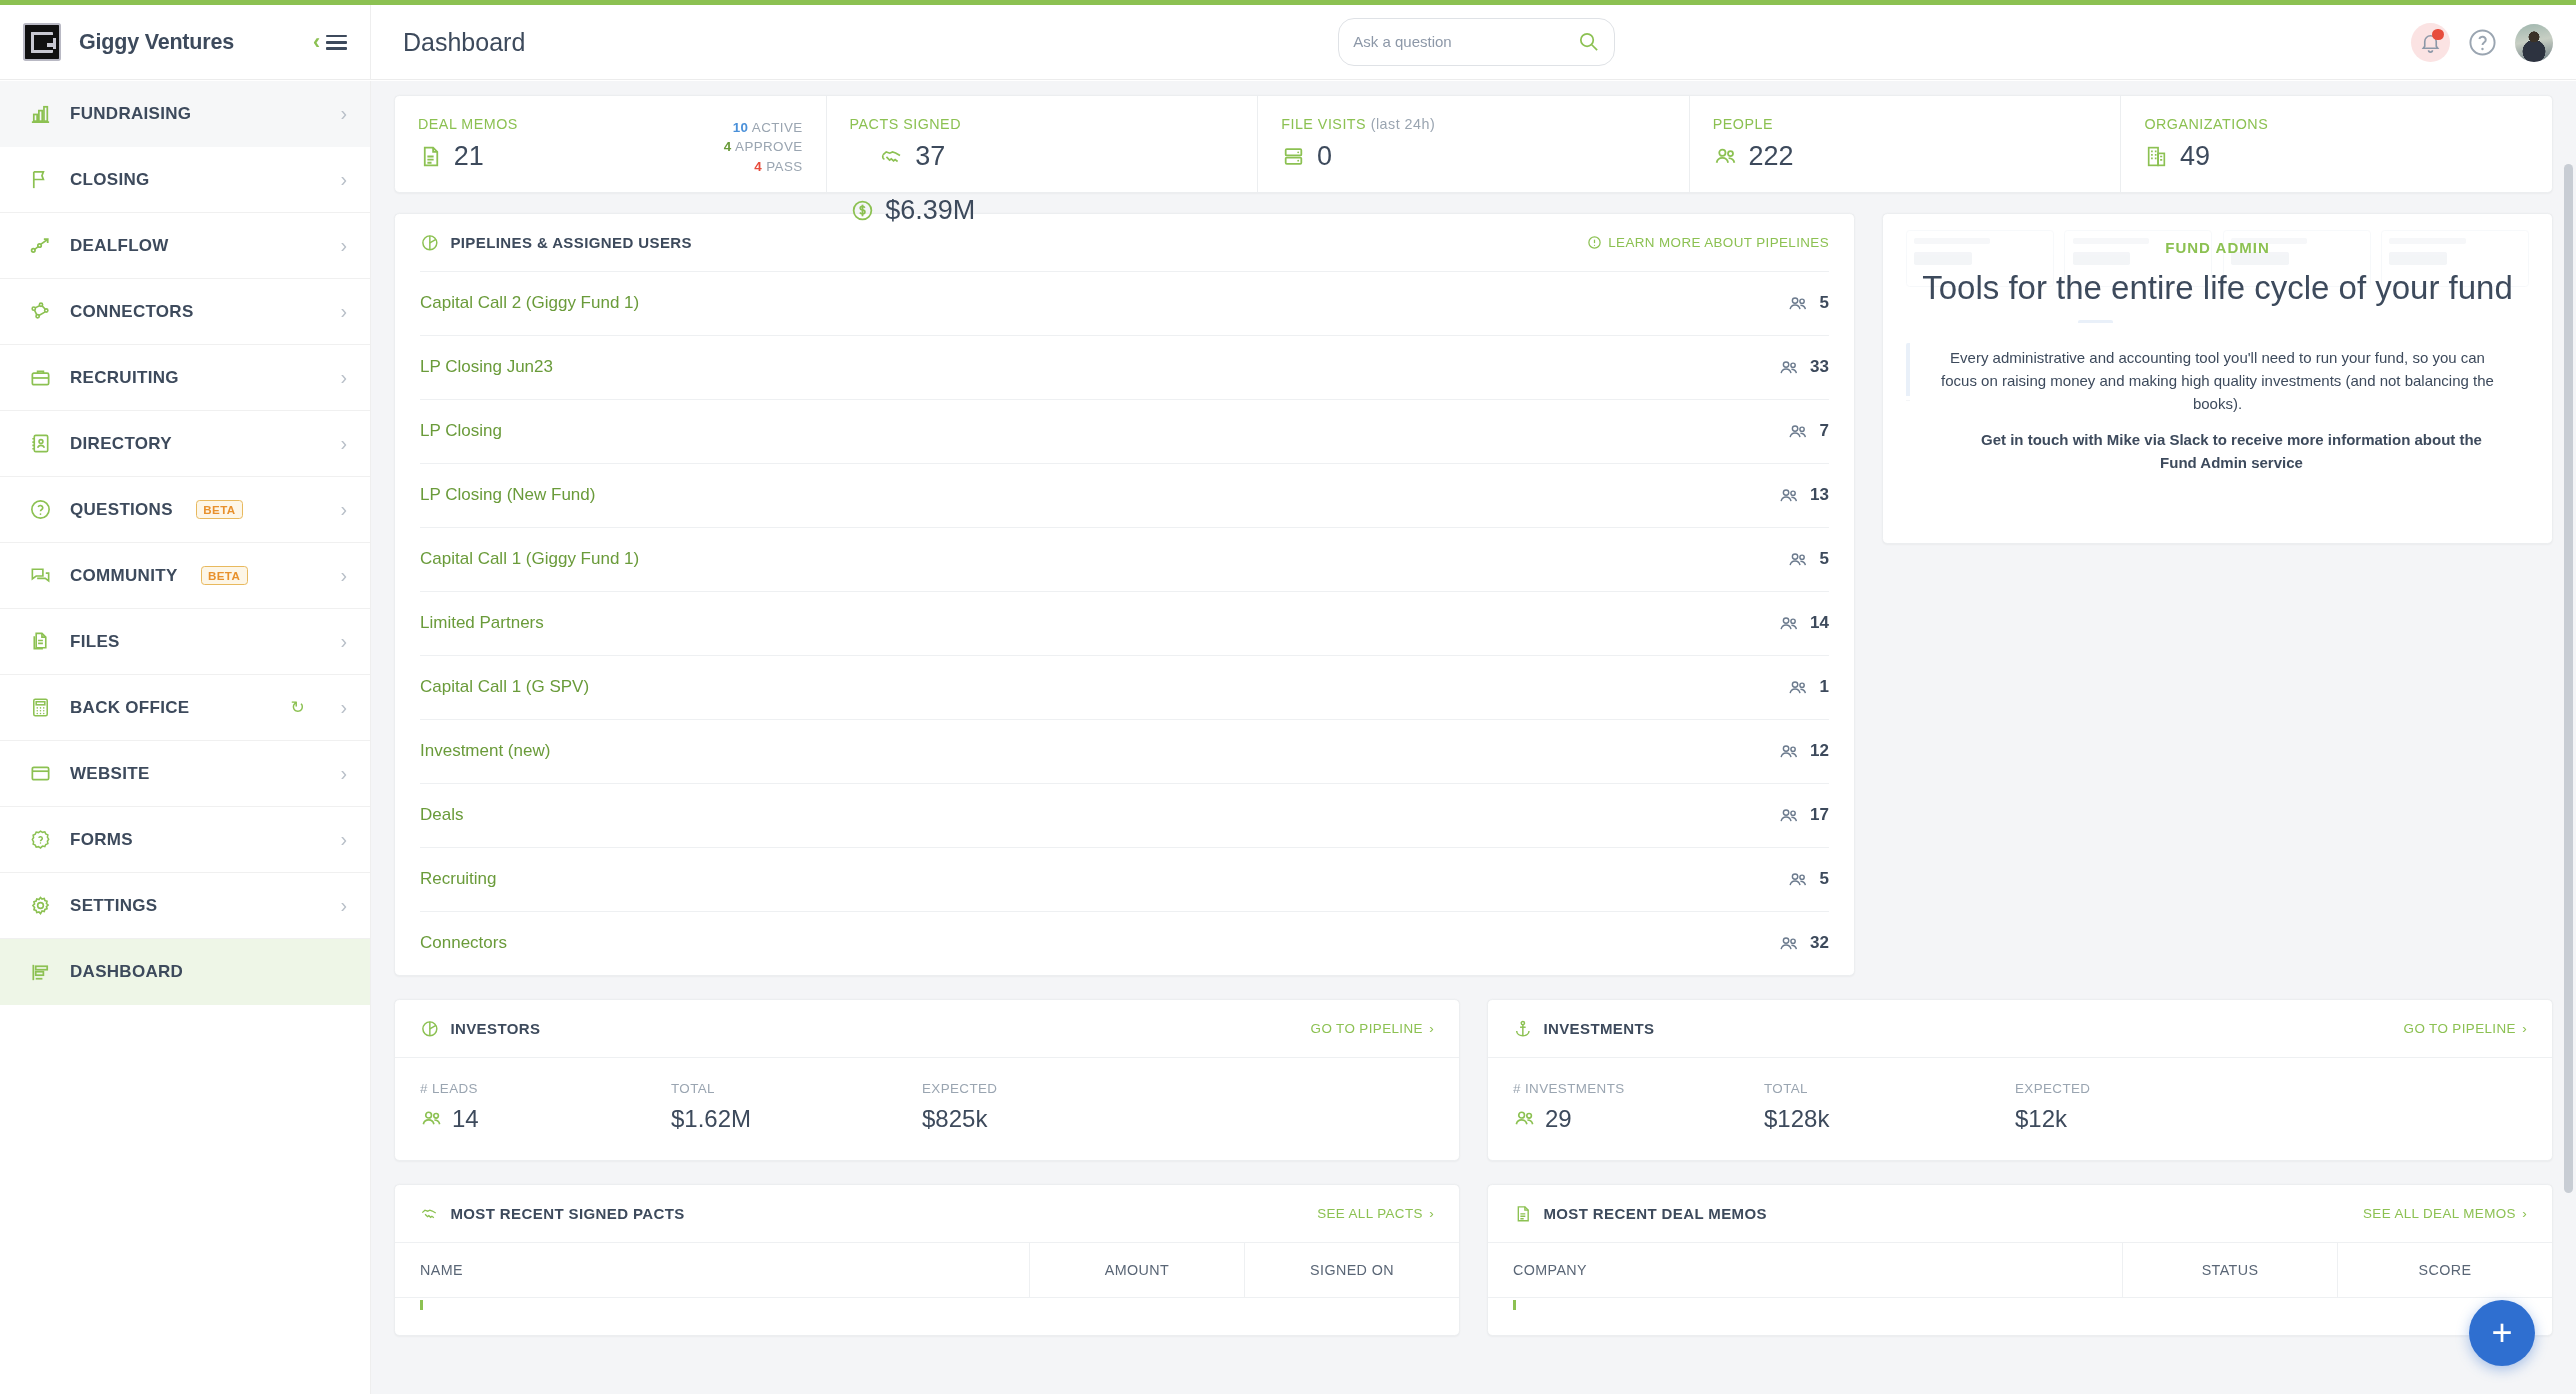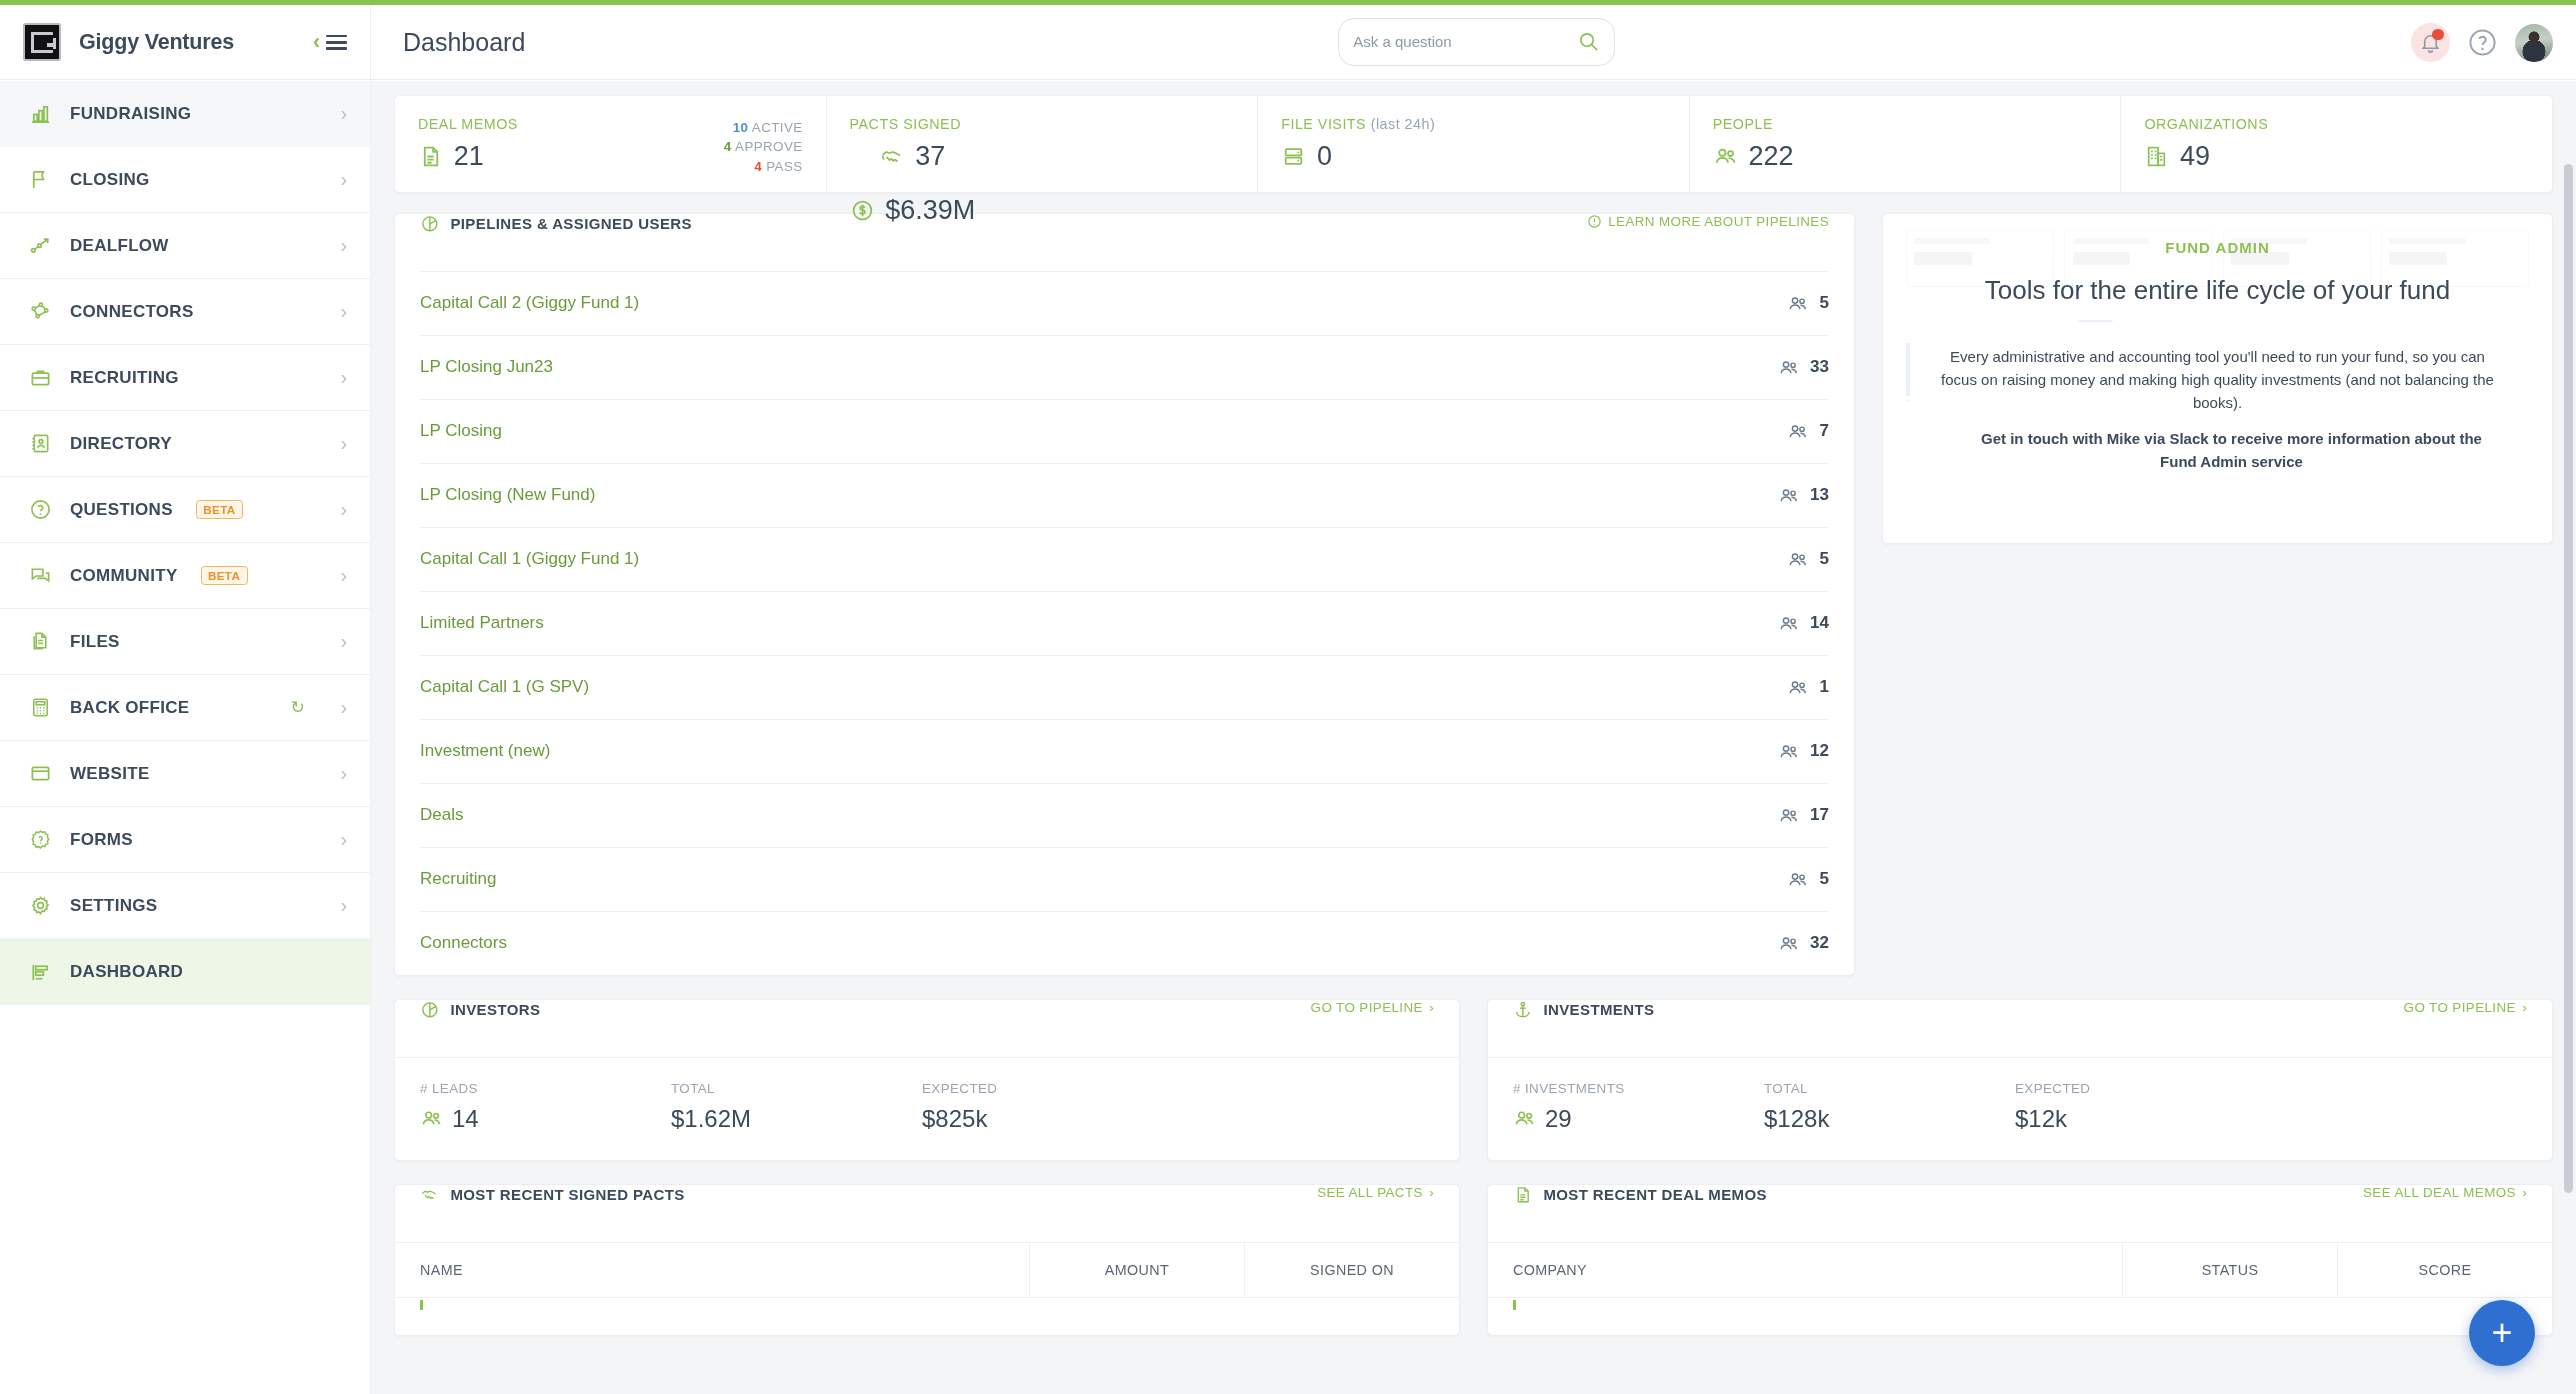--- a/index.html
+++ b/index.html
@@ -151,21 +151,21 @@
   .stat-pair { display: flex; align-items: center; gap: 23px; flex-direction: column; }
 
   
   .content { display: flex; gap: 27px; margin: 19.7px 23px 0 23px; align-items: flex-start; }
 
   .card {
     background: #fff; border-radius: 5.4px; border: 0.9px solid #eceef0;
     box-shadow: 0 0.9px 1.8px rgba(0,0,0,.04);
   }
   .card-head {
-    height: 57px; display: flex; align-items: flex-start; padding: 0 25px;
+    height: 57px; display: flex; align-items: center; padding: 0 25px;
     justify-content: space-between;
   }
   .card-title { display: flex; align-items: center; gap: 10.7px;
     font-size: 15px; font-weight: bold; color: #3d4a5c; letter-spacing: 0.4px; }
   .card-title .t-ico { width: 19.7px; height: 19.7px; flex: none; }
   .card-link { font-size: 13.4px; color: #8cc152; letter-spacing: 0.4px; display: flex; align-items: center; gap: 6.3px; cursor: pointer; font-weight: normal;}
 
   .pipelines { flex: 1; }
   .pl-row {
     height: 64px; display: flex; align-items: center; justify-content: space-between;
@@ -180,21 +180,21 @@
   .promo-bg { position: absolute; inset: 0; opacity: .16; padding: 16px 23px; }
   .pb-row { display: flex; gap: 10.7px; margin-bottom: 10.7px; }
   .pb-tile { flex: 1; border: 0.9px solid #cdd6e2; border-radius: 3.6px; height: 57px; padding: 7.2px; }
   .pb-t-lab { height: 6.3px; width: 58%; background: #c6cfdb; border-radius: 1.8px; margin-bottom: 8px; }
   .pb-t-val { height: 12.5px; width: 44%; background: #b7c3d3; border-radius: 1.8px; }
   .pb-bars { display: flex; align-items: flex-end; gap: 8px; height: 86px; margin-top: 23px; width: 54%; }
   .pb-bars span { flex: 1; background: #7ba7dd; border-radius: 1.8px 1.8px 0 0; }
   .pb-axis { height: 0.9px; background: #c3ccd8; width: 54%; margin-top: 3.6px; }
   .promo-fg { position: absolute; inset: 0; padding: 25px 27px; text-align: center; }
   .promo-kicker { font-size: 15px; font-weight: bold; color: #8cc152; letter-spacing: 1px; }
-  .promo-h { font-size: 26px; color: #3d4a5c; margin-top: 19px; font-weight: normal; }
+  .promo-h { font-size: 33px; color: #3d4a5c; margin-top: 13px; font-weight: normal; }
   .promo-panel {
     margin-top: 16px; background: #fff; padding: 23px 30px 29px 30px;
   }
   .promo-p { font-size: 15px; color: #3d4a5c; line-height: 1.55; }
   .promo-p.bold { font-weight: bold; margin-top: 12.5px; margin-left: 28px; }
 
   
   .lower { display: flex; gap: 27px; margin: 23px 23px 0 23px; }
   .lower .card { flex: 1; }
   .metrics { display: flex; padding: 23px 25px 27px 25px; border-top: 0.9px solid #eef0f2; }

